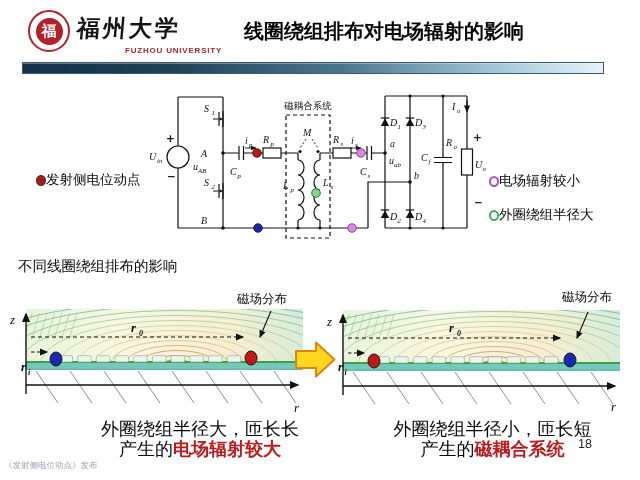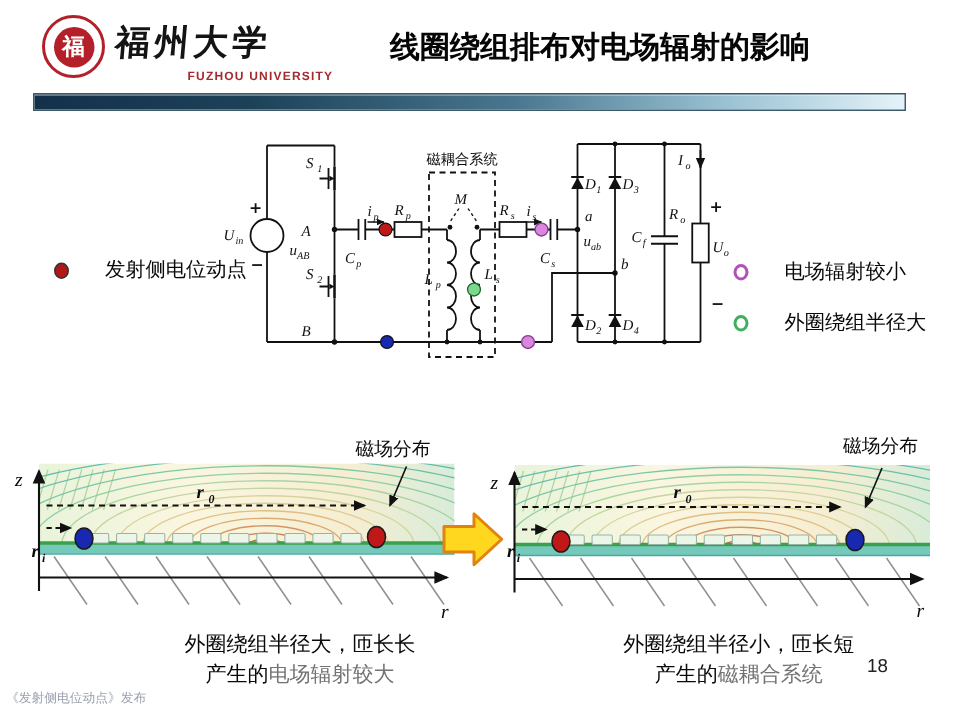--- a/index.html
+++ b/index.html
@@ -8,49 +8,49 @@
   
   #seal{position:absolute;left:28px;top:10px;width:42px;height:42px;border-radius:50%;
         border:2px solid #b3202a;box-sizing:border-box;background:#fff;display:flex;align-items:center;justify-content:center;}
   #seal-inner{width:27px;height:27px;border-radius:50%;background:#b3202a;color:#fff;
         display:flex;align-items:center;justify-content:center;font-size:15px;font-weight:bold;
         font-family:"Liberation Serif",serif;}
   #uni-block{position:absolute;left:77px;top:13px;}
   #uni-cn{font-size:23px;font-weight:bold;letter-spacing:3px;font-family:"Liberation Serif",serif;
           transform:skewX(-5deg);color:#141414;}
   #uni-en{font-size:8px;font-weight:bold;color:#a42a30;letter-spacing:0.8px;margin-top:2px;padding-left:48px;}
-  #title{position:absolute;left:228px;top:18px;width:312px;text-align:right;font-size:20px;
+  #title{position:absolute;left:228px;top:18px;width:312px;text-align:center;font-size:20px;
          font-weight:600;font-family:"Liberation Serif",serif;color:#050505;}
   #hbar{position:absolute;left:22px;top:62px;width:580px;height:10px;border:1px solid #3d5a6b;
         background:linear-gradient(90deg,#14304a 0%,#1d4258 25%,#49768e 55%,#9cc3d4 80%,#e4f3f9 100%);
         box-shadow:inset 0 1px 0 rgba(255,255,255,.35);}
   
   .legend{position:absolute;}
   #legend-tx{left:36px;top:170px;}
   #legend-rx{left:489px;top:171px;}
-  .legend-item{display:flex;align-items:center;gap:24px;height:20px;margin-bottom:14px;}
+  .legend-item{display:flex;align-items:center;gap:0;height:20px;margin-bottom:14px;}
   .ldot{width:10px;height:11px;border-radius:50%;border:1px solid #333;box-sizing:border-box;flex:0 0 auto;}
   .ldot.ring{background:#fdfdfd;border-width:2.5px;}
   .ltext{font-size:13.5px;color:#0a0a0a;white-space:nowrap;}
   
   #section-title{position:absolute;left:18px;top:257px;font-size:14.5px;color:#0a0a0a;}
   
   .clabel{font:italic 10px "Liberation Serif",serif;fill:#111;}
   .clabel.sign{font-style:normal;font-weight:bold;font-size:10.5px;font-family:"DejaVu Sans",sans-serif;}
   .csub{font:italic 6.8px "Liberation Serif",serif;fill:#111;}
   .cbox{font:9.5px "Liberation Sans",sans-serif;fill:#0a0a0a;}
   .pl-cn{font:12.5px "Liberation Sans",sans-serif;fill:#0a0a0a;}
   .pl-ax{font:italic 13px "Liberation Serif",serif;fill:#0a0a0a;}
   .pl-r0{font:italic bold 12.5px "Liberation Serif",serif;fill:#0a0a0a;}
   .pl-sub{font:italic bold 8px "Liberation Serif",serif;fill:#0a0a0a;}
   
-  .caption{position:absolute;text-align:center;font-size:14px;line-height:20px;color:#0a0a0a;}
+  .caption{position:absolute;text-align:center;font-size:18px;line-height:20px;color:#0a0a0a;}
   #cap-left{left:55px;top:419px;width:290px;}
   #cap-right{left:360px;top:419px;width:265px;}
-  .hl{color:#737373;font-weight:normal;margin-top:25px;}
+  .hl{color:#b91c1c;font-weight:bold;margin-top:25px;}
   #page-number{position:absolute;left:578px;top:437px;font-size:12.5px;color:#222;}
   #footer{position:absolute;left:4px;top:460px;font-size:8.5px;color:#9aa0ae;}
 </style>
 </head>
 <body>
 
 <div id="slide">
 
   <div id="seal">
     <div id="seal-inner">福</div>
@@ -200,20 +200,21 @@
       <div class="legend-item">
         <span class="ldot ring" style="border-color: rgb(176, 80, 184);"></span>
         <span class="ltext">电场辐射较小</span>
       </div>
       <div class="legend-item">
         <span class="ldot ring" style="border-color: rgb(63, 174, 95);"></span>
         <span class="ltext">外圈绕组半径大</span>
       </div>
     </div>
 
+  <div id="section-title">不同线圈绕组排布的影响</div>
 
   <svg style="position:absolute;left:0;top:288px;" width="640" height="134" viewBox="0 288 640 134">
     <defs>
       <marker id="ah" markerWidth="8" markerHeight="7" refX="6" refY="3.5" orient="auto">
         <polygon points="0,0.5 7,3.5 0,6.5" fill="#111"></polygon>
       </marker>
       <linearGradient id="bgg" x1="0" y1="0" x2="1" y2="0">
         <stop offset="0" stop-color="#e9f4da"></stop>
           <stop offset="0.35" stop-color="#faf6e0"></stop>
         <stop offset="0.75" stop-color="#f6eed2"></stop>

